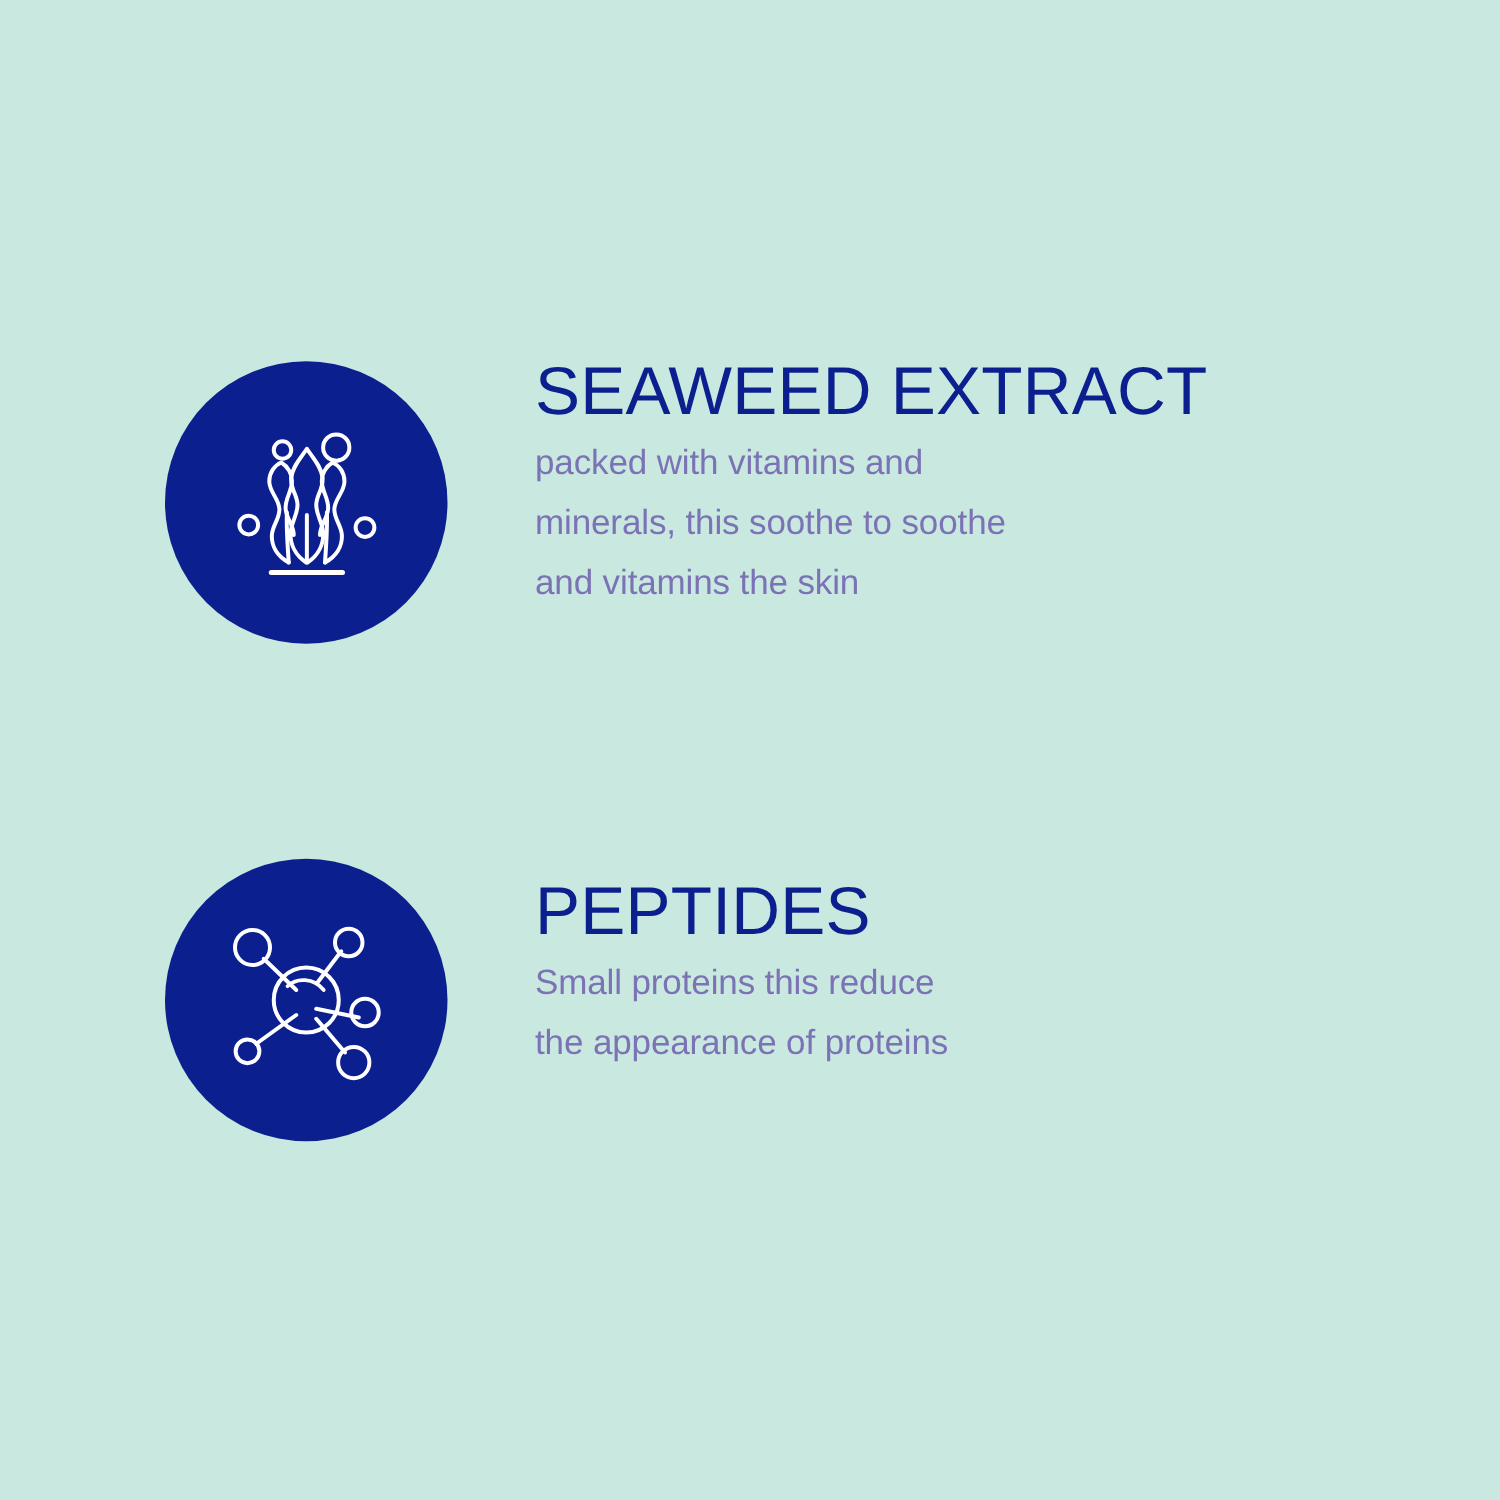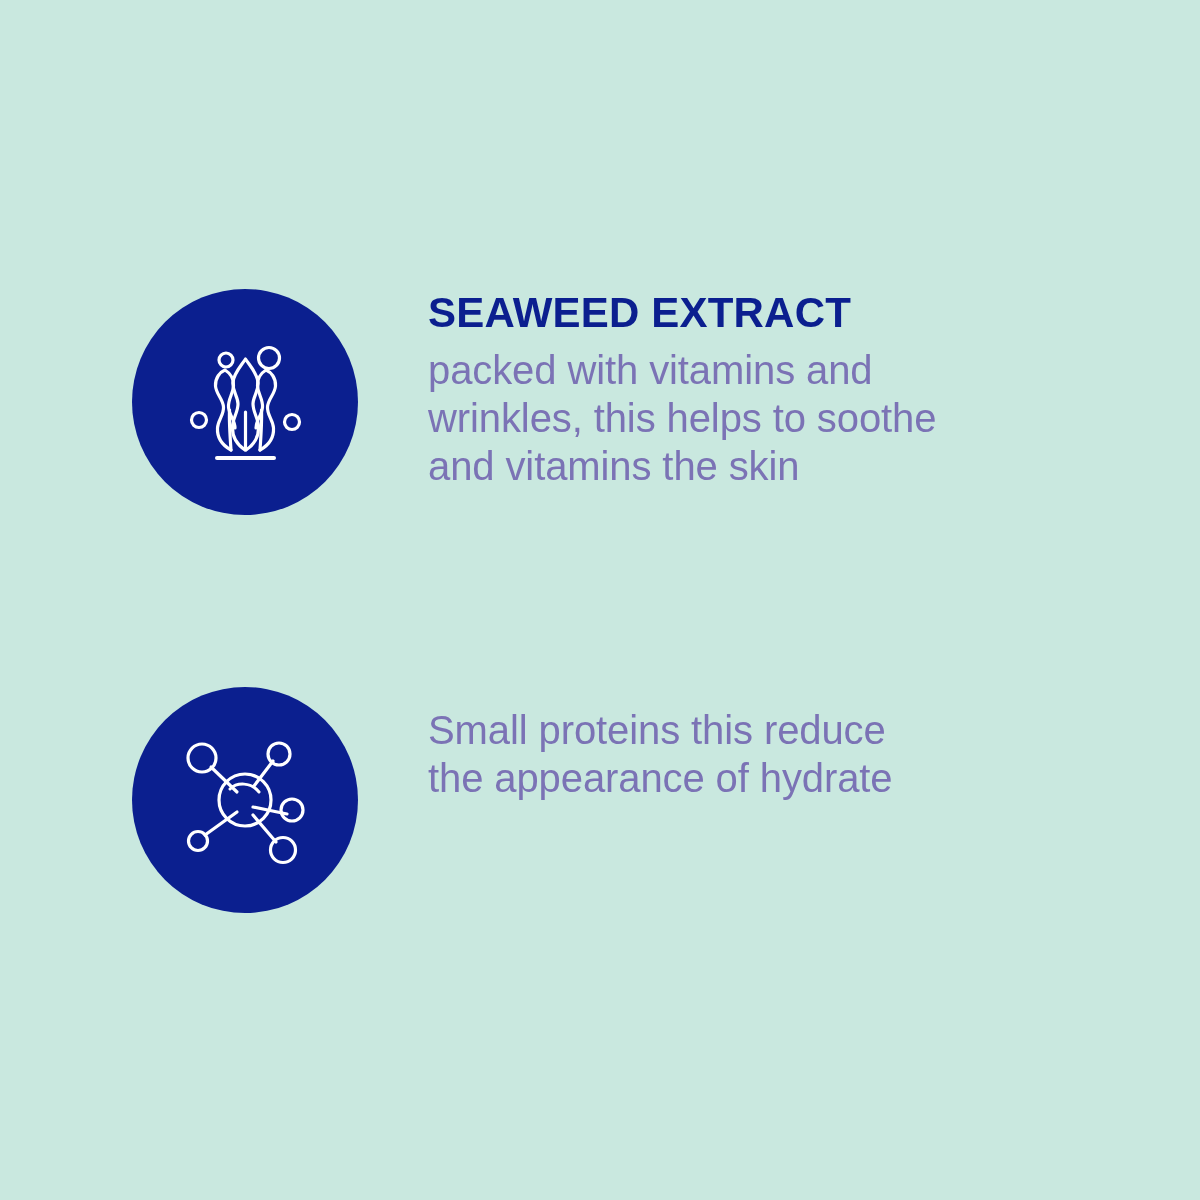--- a/index.html
+++ b/index.html
@@ -51,30 +51,30 @@
     flex: 0 0 auto;
     margin-left: 70px;
     width: 600px;
     padding-top: 0px;
   }
   .feature-1 .feature-text { padding-top: 1px; }
   .feature-2 .feature-text { padding-top: 19px; }
 
   .feature-title {
     color: #0b1f8f;
-    font-size: 42px;
-    font-weight: bold;
+    font-size: 54px;
+    font-weight: normal;
     letter-spacing: 0.2px;
     line-height: 46px;
     margin: 0 0 10px 0;
     white-space: nowrap;
   }
   .feature-body {
     color: #7b73b5;
-    font-size: 40px;
+    font-size: 28px;
     font-weight: normal;
     line-height: 48px;
     margin: 0;
     letter-spacing: -0.1px;
   }
   .feature-body .line {
     display: block;
     white-space: nowrap;
   }
 </style>
@@ -108,21 +108,21 @@
           <circle cx="24" cy="88" r="7.5"></circle>
           <circle cx="117" cy="90" r="7.5"></circle>
         </g>
       </svg>
     </div>
 
     <div class="feature-text">
       <h2 class="feature-title">SEAWEED EXTRACT</h2>
       <p class="feature-body">
         <span class="line">packed with vitamins and</span>
-        <span class="line">wrinkles, this helps to soothe</span>
+        <span class="line">minerals, this soothe to soothe</span>
         <span class="line">and vitamins the skin</span>
       </p>
     </div>
   </div>
 
   <div class="feature feature-2">
 
     <div class="icon-badge">
       <svg viewBox="0 0 140 140" fill="none">
         <g stroke="#ffffff" stroke-width="3.2" stroke-linecap="round" stroke-linejoin="round" fill="none">
@@ -140,20 +140,21 @@
           <circle cx="27" cy="28" r="14"></circle>
           <circle cx="104" cy="24" r="11"></circle>
           <circle cx="117" cy="80" r="11"></circle>
           <circle cx="23" cy="111" r="9.5"></circle>
           <circle cx="108" cy="120" r="12.5"></circle>
         </g>
       </svg>
     </div>
 
     <div class="feature-text">
+      <h2 class="feature-title">PEPTIDES</h2>
       <p class="feature-body">
         <span class="line">Small proteins this reduce</span>
-        <span class="line">the appearance of hydrate</span>
+        <span class="line">the appearance of proteins</span>
       </p>
     </div>
   </div>
 
 </div>
 
 </body></html>

